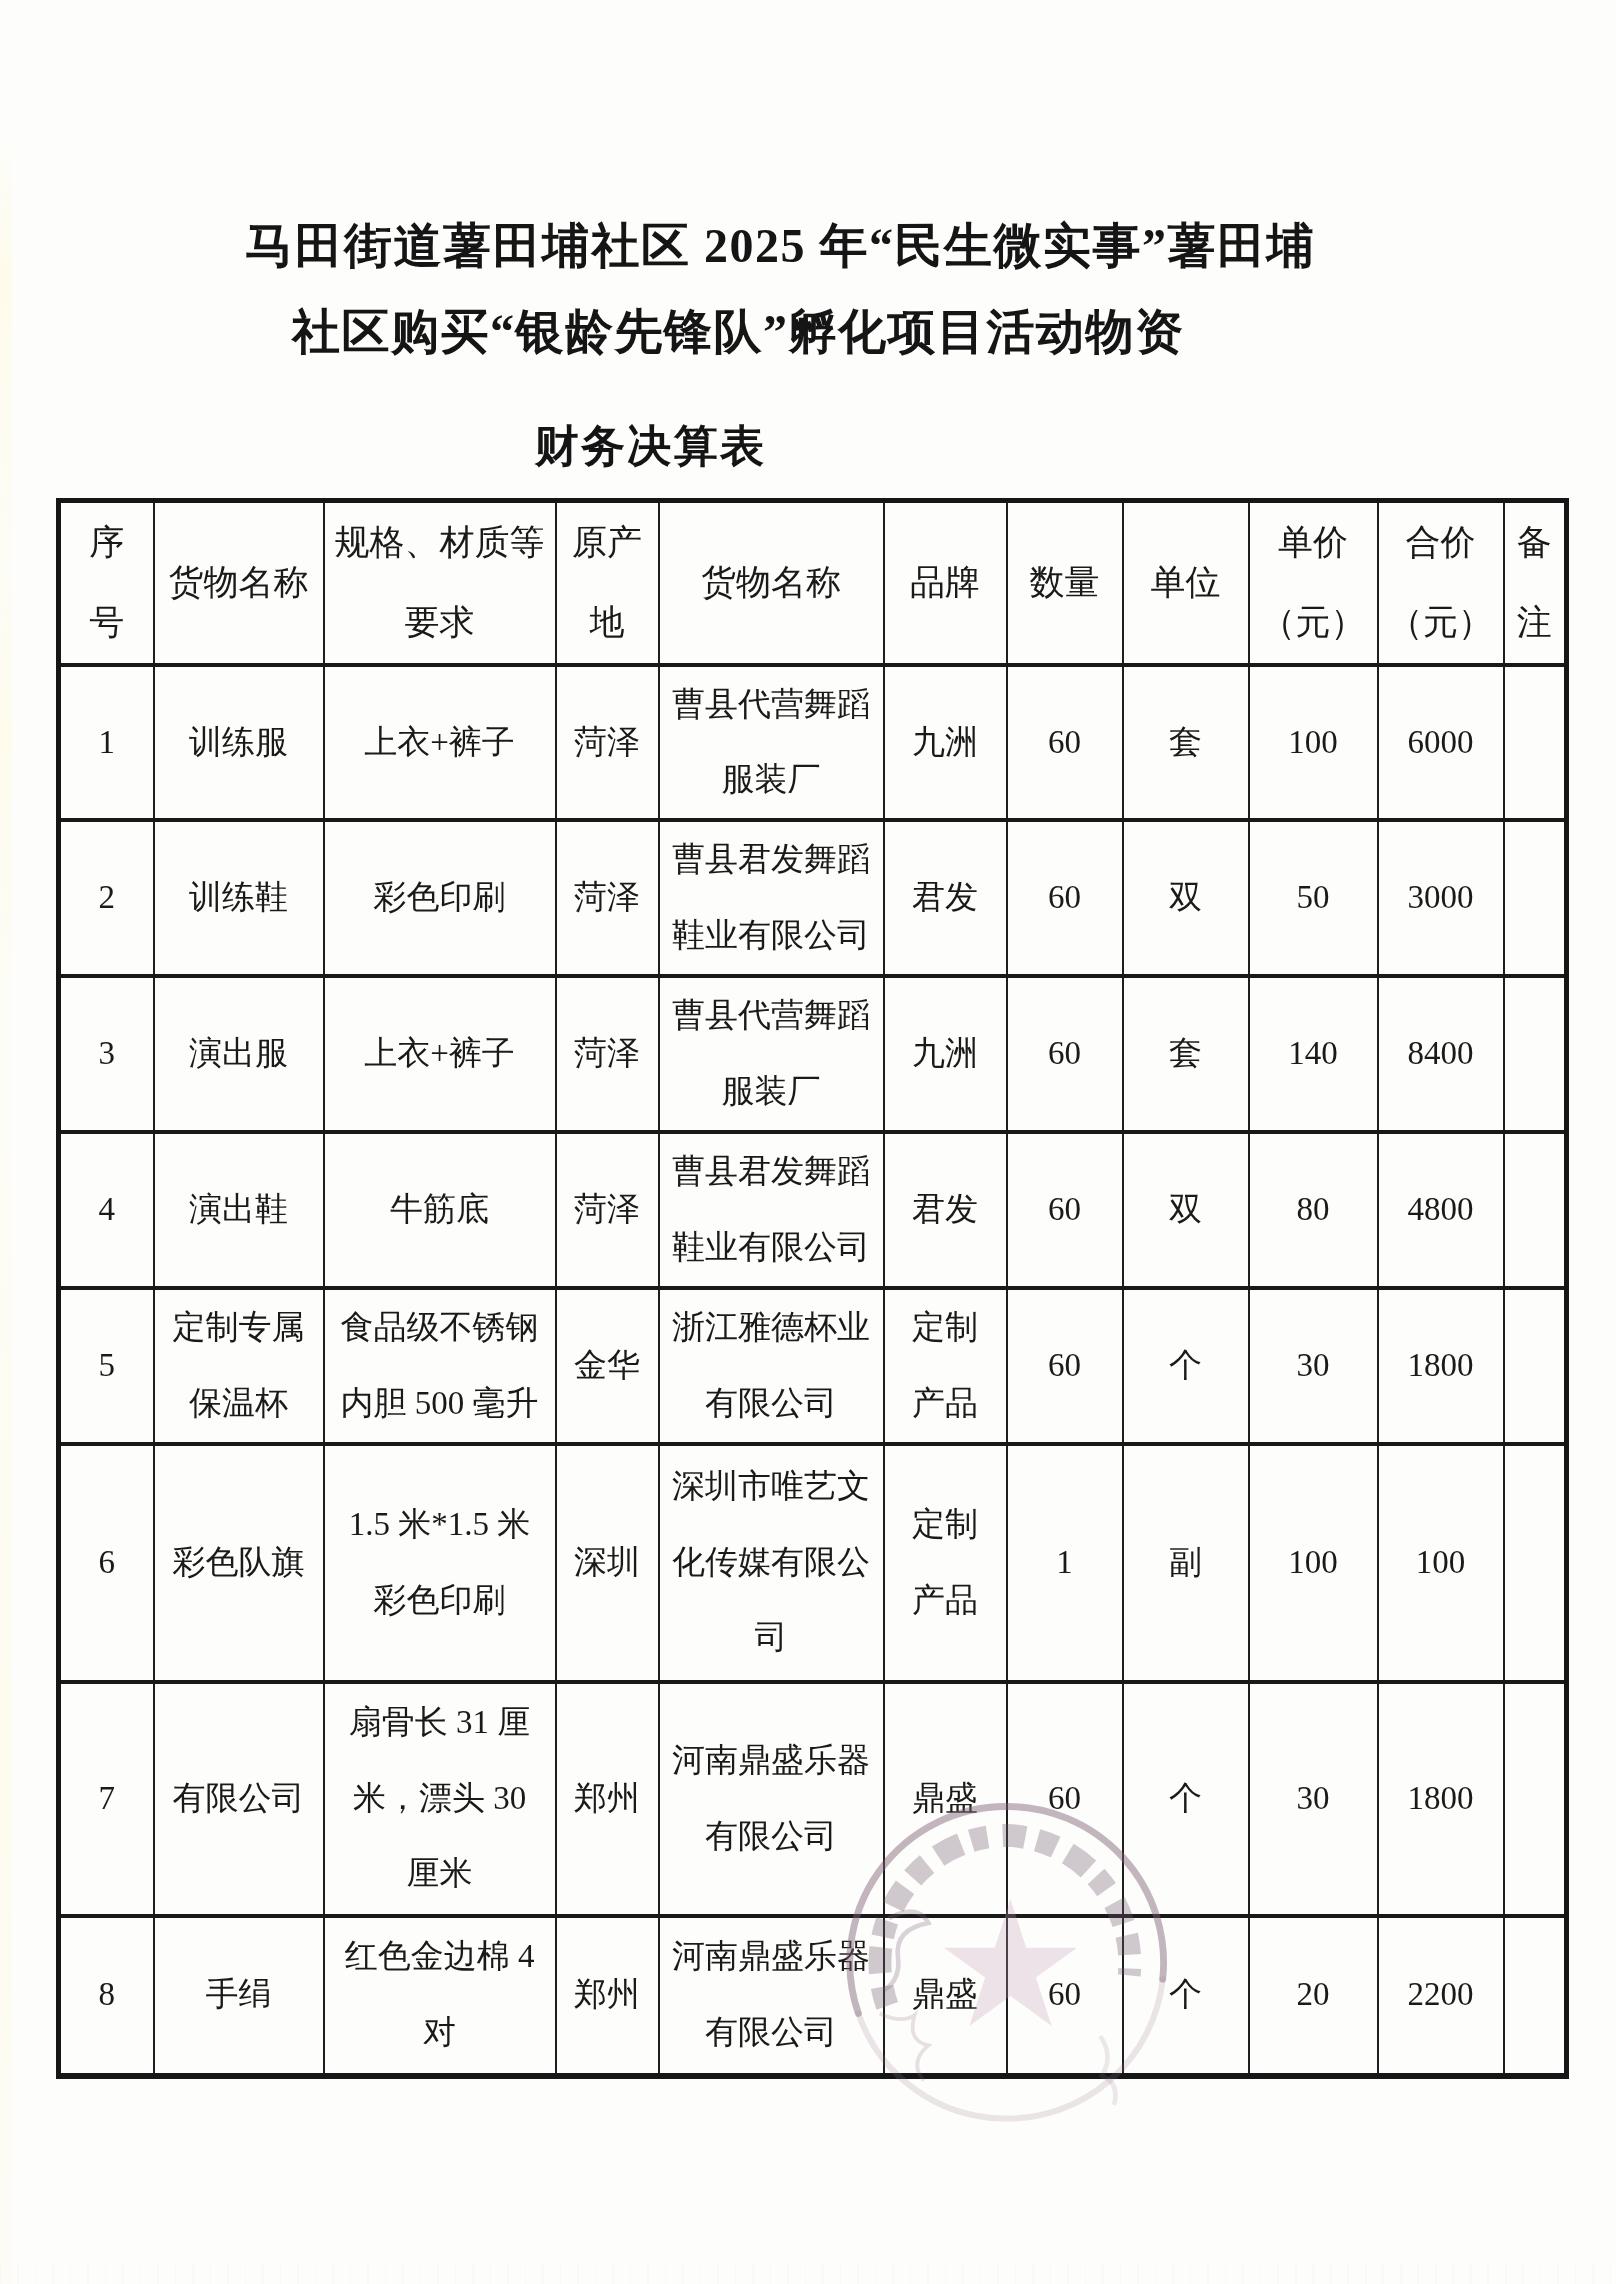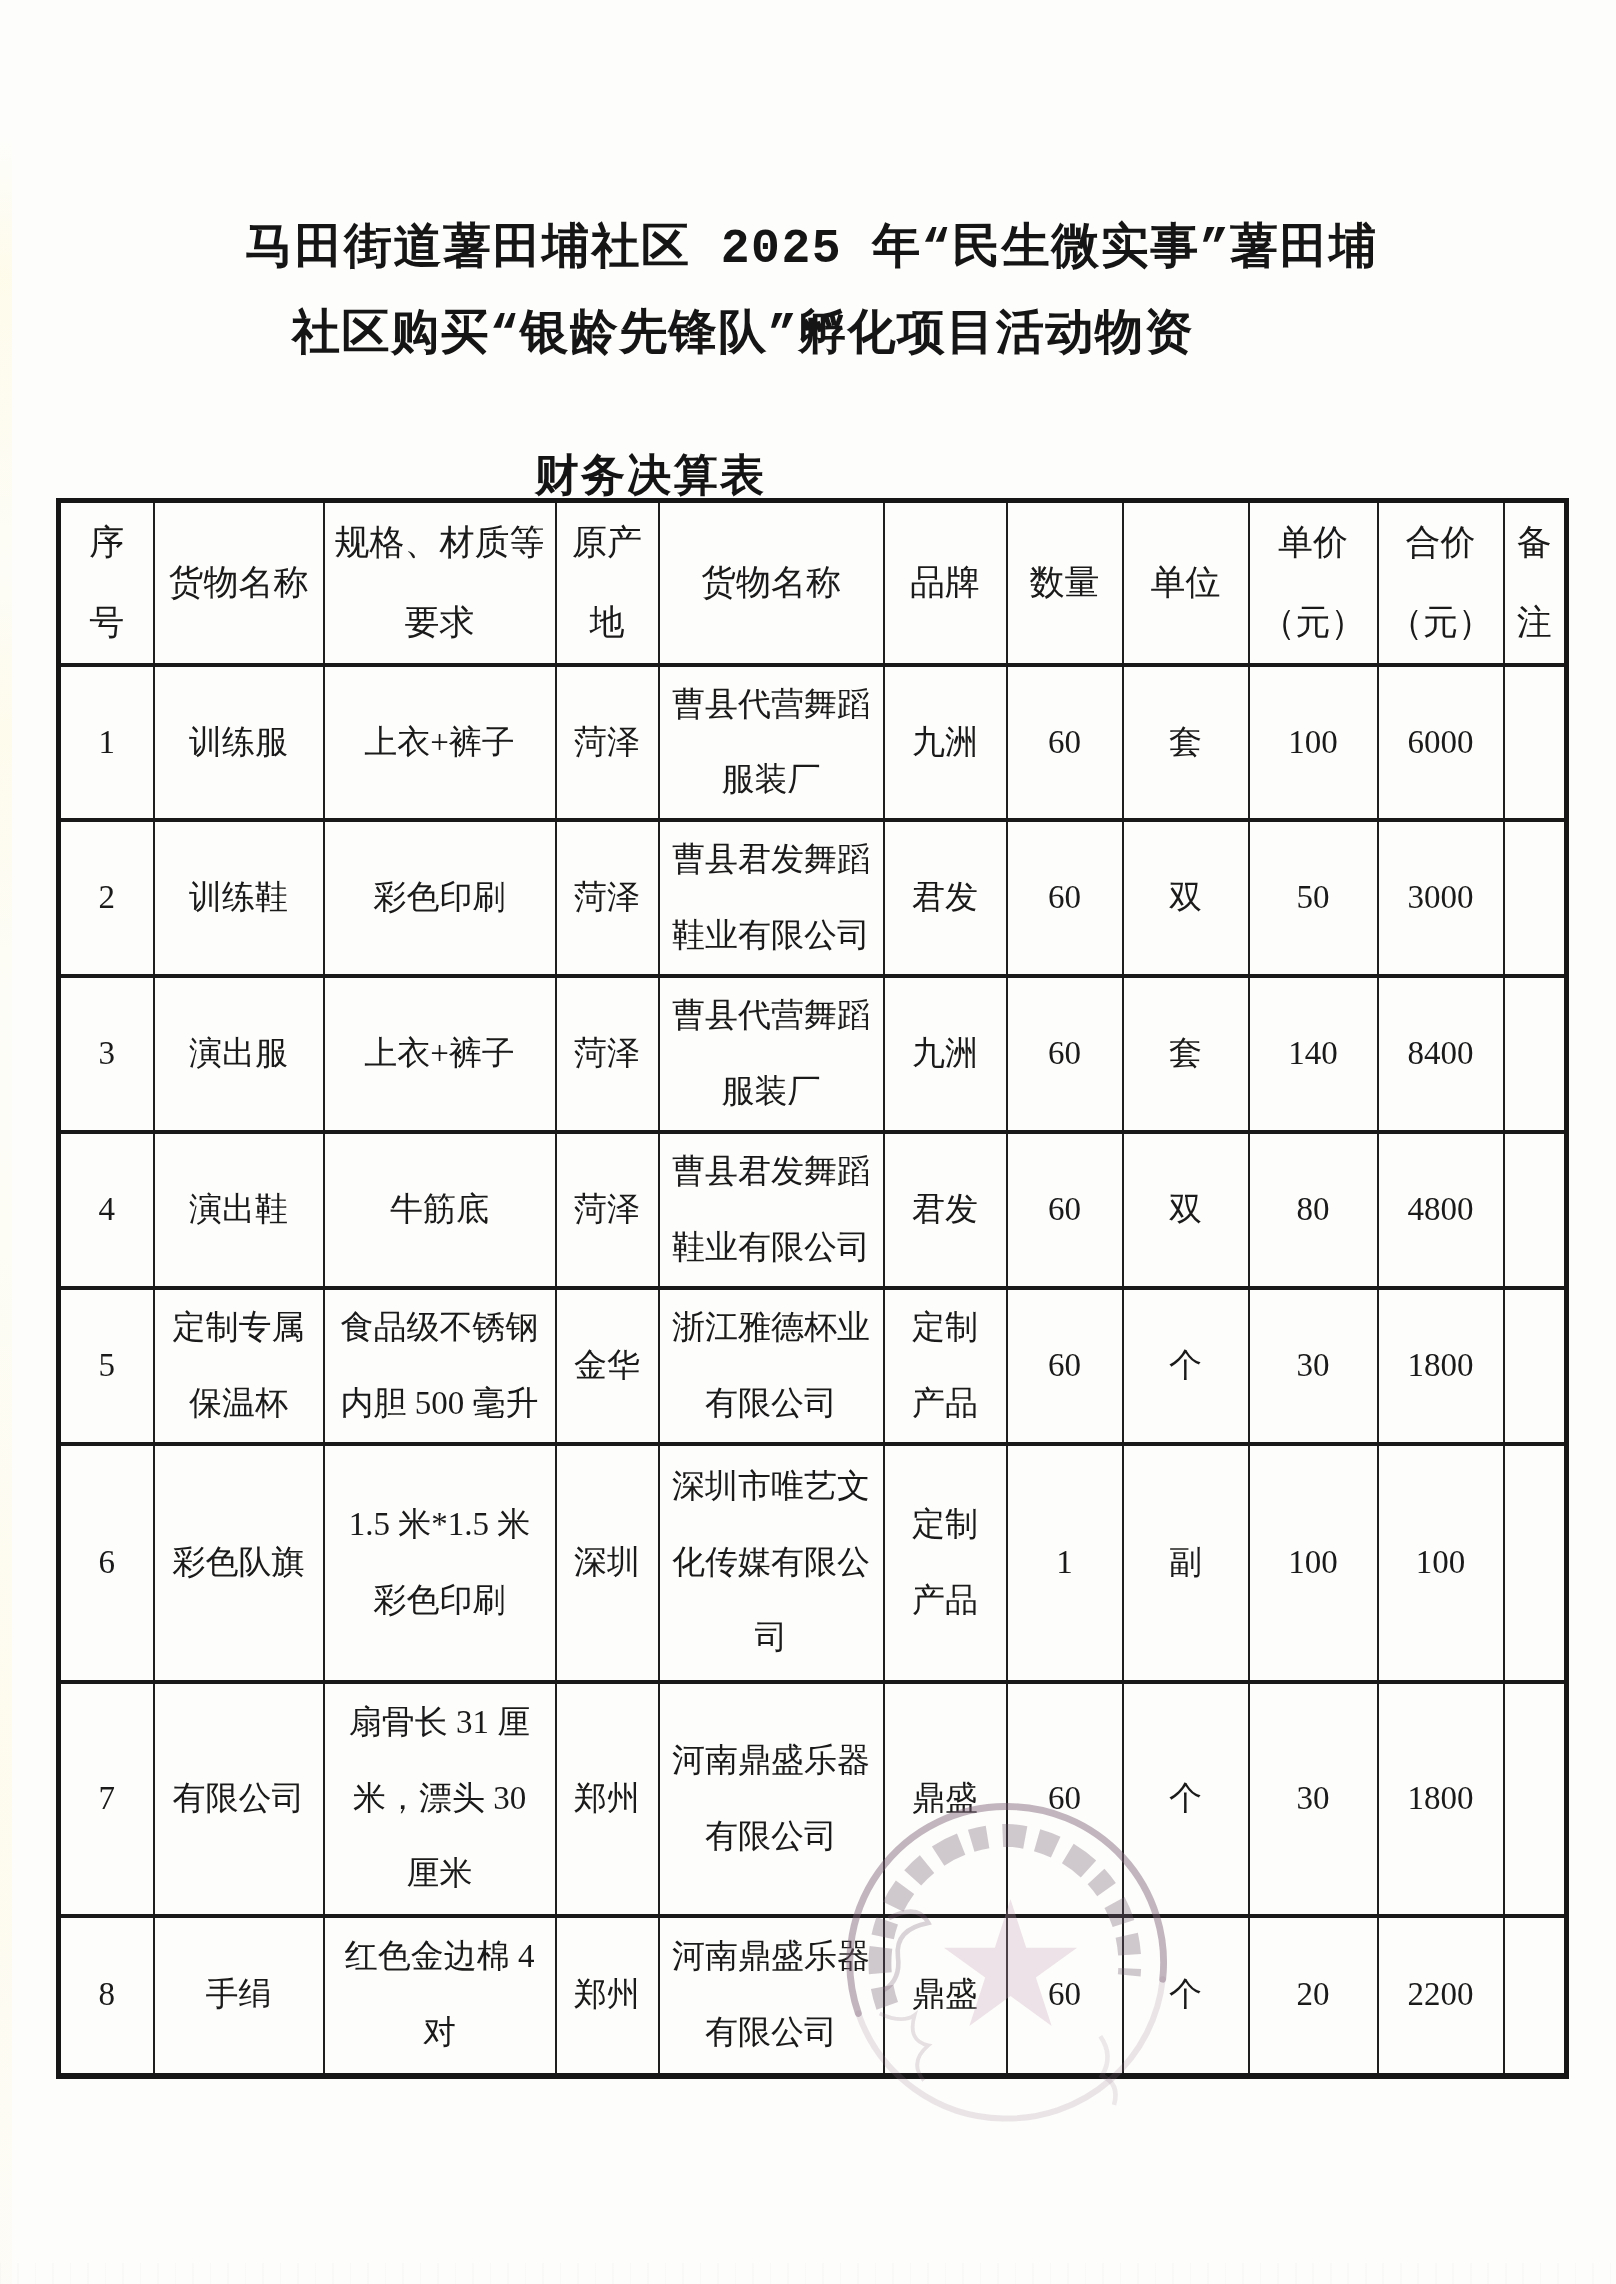--- a/index.html
+++ b/index.html
@@ -25,28 +25,28 @@
   }
   .bottom-noise{
     position:absolute;left:0;bottom:0;width:100%;height:21px;
     background:repeating-linear-gradient(90deg,
       rgba(180,180,185,.10) 0 1.5px,rgba(0,0,0,0) 1.5px 17.5px);
     opacity:.5;pointer-events:none;
   }
   .title-line{
     position:absolute;left:245px;
     font-size:48px;font-weight:bold;letter-spacing:1.5px;
-    white-space:nowrap;color:#151515;font-family:Liberation Mono, monospace;
+    white-space:nowrap;color:#151515;
   }
   #title-line-1{top:214px;}
   #title-line-2{top:300px;margin-left:47px;}
   .subtitle{
     position:absolute;left:0;top:417px;width:1301px;
     text-align:center;font-size:44px;font-weight:bold;
-    letter-spacing:2.3px;color:#141414;margin-top:29px;
+    letter-spacing:2.3px;color:#141414;
   }
   table.settlement{
     position:absolute;left:56px;top:498px;
     width:1507px;table-layout:fixed;
     border-collapse:collapse;
     background:transparent;
   }
   table.settlement th,table.settlement td{
     border-left:2.3px solid #1e1e1e;
     border-right:2.3px solid #1e1e1e;

